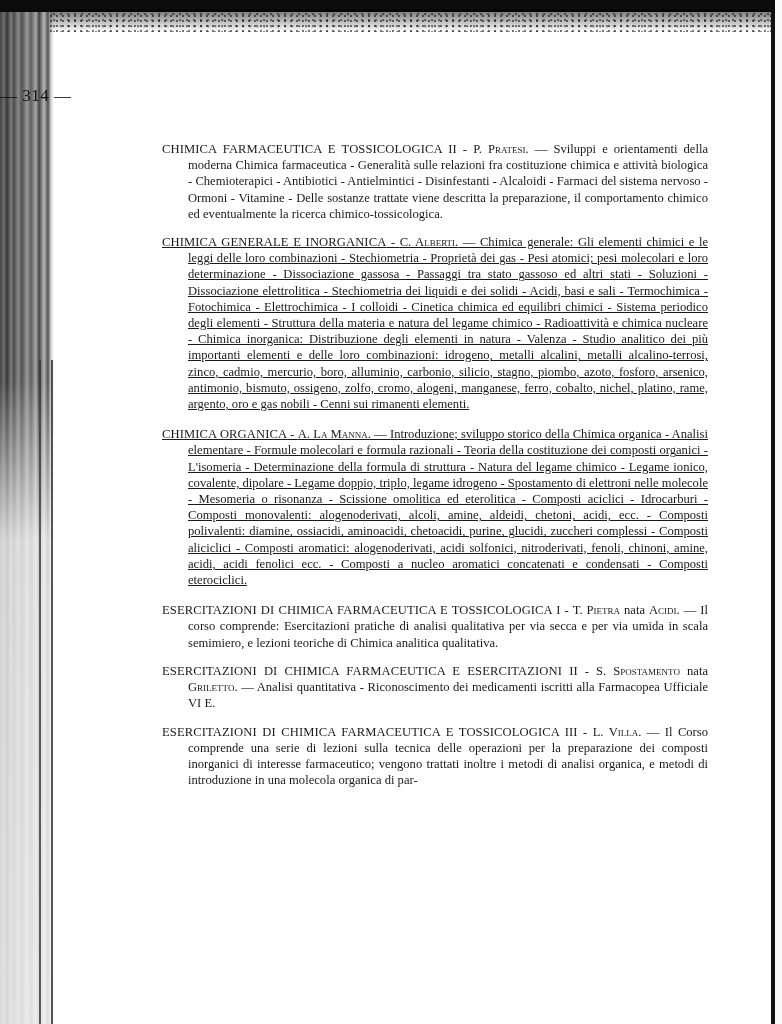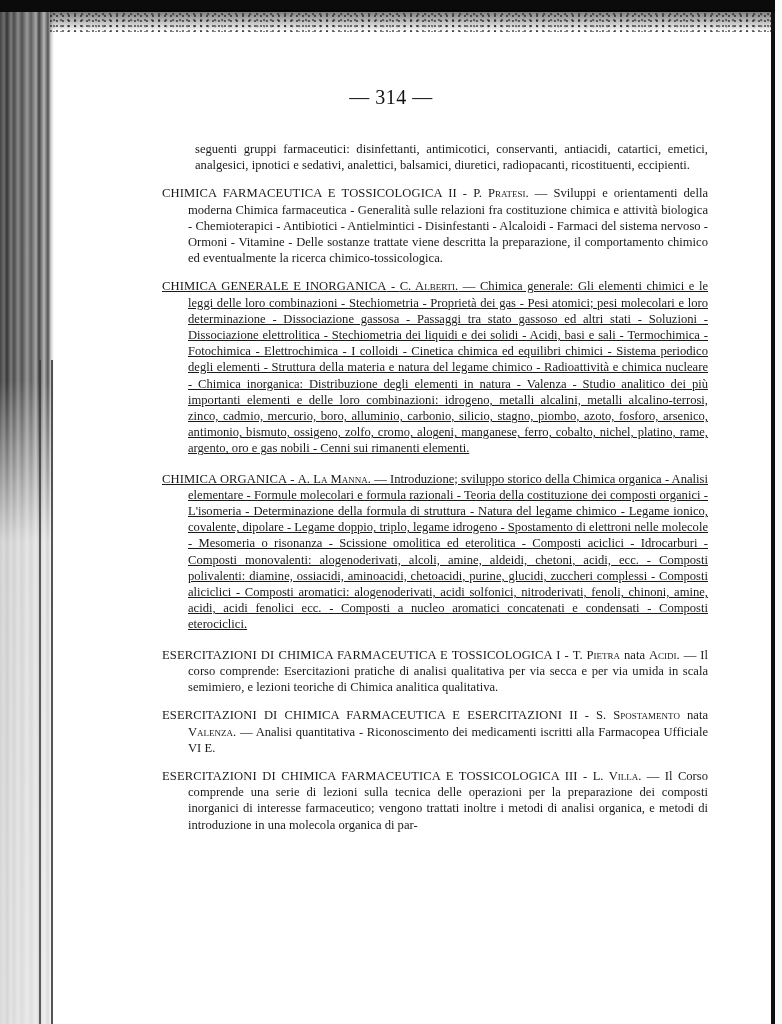--- a/index.html
+++ b/index.html
@@ -37,22 +37,22 @@
     .binding-line2 { position: absolute; left: 51px; top: 360px; width: 2px; height: 664px; background: #2a2a2a; opacity: .8; }
     .right-edge {
       position: absolute; left: 771px; top: 12px; width: 4px; height: 1012px;
       background: #111;
     }
     .right-beyond {
       position: absolute; left: 775px; top: 0; width: 7px; height: 1024px; background: #fafafa;
     }
 
     .page-number {
-      position: absolute; top: 86px; left: 0; width: 782px; text-align: center;
-      font-size: 20px; letter-spacing: .5px; color: #111;
+      position: absolute; top: 86px; left: 0; width: 782px; 
+      font-size: 17px; letter-spacing: .5px; color: #111;
     }
     .content {
       position: absolute; left: 150px; top: 141px; width: 558px;
       font-size: 12.6px; line-height: 16.2px;
     }
     .block { margin: 0 0 12px 0; text-align: justify; }
     .block p { margin: 0; }
     .continuation { padding-left: 45px; }
     .entry {
       padding-left: 38px; text-indent: -38px;
@@ -69,40 +69,37 @@
 <div class="binding-line1"></div>
 <div class="binding-line2"></div>
 <div class="top-band"></div>
 <div class="top-grain"></div>
 <div class="right-edge"></div>
 <div class="right-beyond"></div>
 
 <div class="page-number">— 314 —</div>
 
 <div class="content">
-  <div class="block continuation">
-    <p>seguenti gruppi farmaceutici: disinfettanti, antimicotici, conservanti, antiacidi, catartici, emetici, analgesici, ipnotici e sedativi, analettici, balsamici, diuretici, radiopacanti, ricostituenti, eccipienti.</p>
-  </div>
 
   <div class="block entry">
     <p><span class="heading">CHIMICA FARMACEUTICA E TOSSICOLOGICA II</span><span> - </span><span class="author">P. Pratesi.</span><span> — </span><span>Sviluppi e orientamenti della moderna Chimica farmaceutica - Generalità sulle relazioni fra costituzione chimica e attività biologica - Chemioterapici - Antibiotici - Antielmintici - Disinfestanti - Alcaloidi - Farmaci del sistema nervoso - Ormoni - Vitamine - Delle sostanze trattate viene descritta la preparazione, il comportamento chimico ed eventualmente la ricerca chimico-tossicologica.</span></p>
   </div>
 
   <div class="block entry gap-b">
     <p><span class="heading">CHIMICA GENERALE E INORGANICA</span><span> - </span><span class="author">C. Alberti.</span><span> — </span><span>Chimica generale: Gli elementi chimici e le leggi delle loro combinazioni - Stechiometria - Proprietà dei gas - Pesi atomici; pesi molecolari e loro determinazione - Dissociazione gassosa - Passaggi tra stato gassoso ed altri stati - Soluzioni - Dissociazione elettrolitica - Stechiometria dei liquidi e dei solidi - Acidi, basi e sali - Termochimica - Fotochimica - Elettrochimica - I colloidi - Cinetica chimica ed equilibri chimici - Sistema periodico degli elementi - Struttura della materia e natura del legame chimico - Radioattività e chimica nucleare - Chimica inorganica: Distribuzione degli elementi in natura - Valenza - Studio analitico dei più importanti elementi e delle loro combinazioni: idrogeno, metalli alcalini, metalli alcalino-terrosi, zinco, cadmio, mercurio, boro, alluminio, carbonio, silicio, stagno, piombo, azoto, fosforo, arsenico, antimonio, bismuto, ossigeno, zolfo, cromo, alogeni, manganese, ferro, cobalto, nichel, platino, rame, argento, oro e gas nobili - Cenni sui rimanenti elementi.</span></p>
   </div>
 
   <div class="block entry gap-b">
     <p><span class="heading">CHIMICA ORGANICA</span><span> - </span><span class="author">A. La Manna.</span><span> — </span><span>Introduzione; sviluppo storico della Chimica organica - Analisi elementare - Formule molecolari e formula razionali - Teoria della costituzione dei composti organici - L'isomeria - Determinazione della formula di struttura - Natura del legame chimico - Legame ionico, covalente, dipolare - Legame doppio, triplo, legame idrogeno - Spostamento di elettroni nelle molecole - Mesomeria o risonanza - Scissione omolitica ed eterolitica - Composti aciclici - Idrocarburi - Composti monovalenti: alogenoderivati, alcoli, amine, aldeidi, chetoni, acidi, ecc. - Composti polivalenti: diamine, ossiacidi, aminoacidi, chetoacidi, purine, glucidi, zuccheri complessi - Composti aliciclici - Composti aromatici: alogenoderivati, acidi solfonici, nitroderivati, fenoli, chinoni, amine, acidi, acidi fenolici ecc. - Composti a nucleo aromatici concatenati e condensati - Composti eterociclici.</span></p>
   </div>
 
   <div class="block entry">
     <p><span class="heading">ESERCITAZIONI DI CHIMICA FARMACEUTICA E TOSSICOLOGICA I</span><span> - </span><span class="author">T. Pietra</span><span> nata </span><span class="author">Acidi.</span><span> — </span><span>Il corso comprende: Esercitazioni pratiche di analisi qualitativa per via secca e per via umida in scala semimiero, e lezioni teoriche di Chimica analitica qualitativa.</span></p>
   </div>
 
   <div class="block entry">
-    <p><span class="heading">ESERCITAZIONI DI CHIMICA FARMACEUTICA E ESERCITAZIONI II</span><span> - </span><span class="author">S. Spostamento</span><span> nata </span><span class="author">Valenza.</span><span> — </span><span>Analisi quantitativa - Riconoscimento dei medicamenti iscritti alla Farmacopea Ufficiale VI E.</span></p>
+    <p><span class="heading">ESERCITAZIONI DI CHIMICA FARMACEUTICA E ESERCITAZIONI II</span><span> - </span><span class="author">S. Spostamento</span><span> nata </span><span class="author">Griletto.</span><span> — </span><span>Analisi quantitativa - Riconoscimento dei medicamenti iscritti alla Farmacopea Ufficiale VI E.</span></p>
   </div>
 
   <div class="block entry">
     <p><span class="heading">ESERCITAZIONI DI CHIMICA FARMACEUTICA E TOSSICOLOGICA III</span><span> - </span><span class="author">L. Villa.</span><span> — </span><span>Il Corso comprende una serie di lezioni sulla tecnica delle operazioni per la preparazione dei composti inorganici di interesse farmaceutico; vengono trattati inoltre i metodi di analisi organica, e metodi di introduzione in una molecola organica di par-</span></p>
   </div>
 </div>
 
 </body></html>

